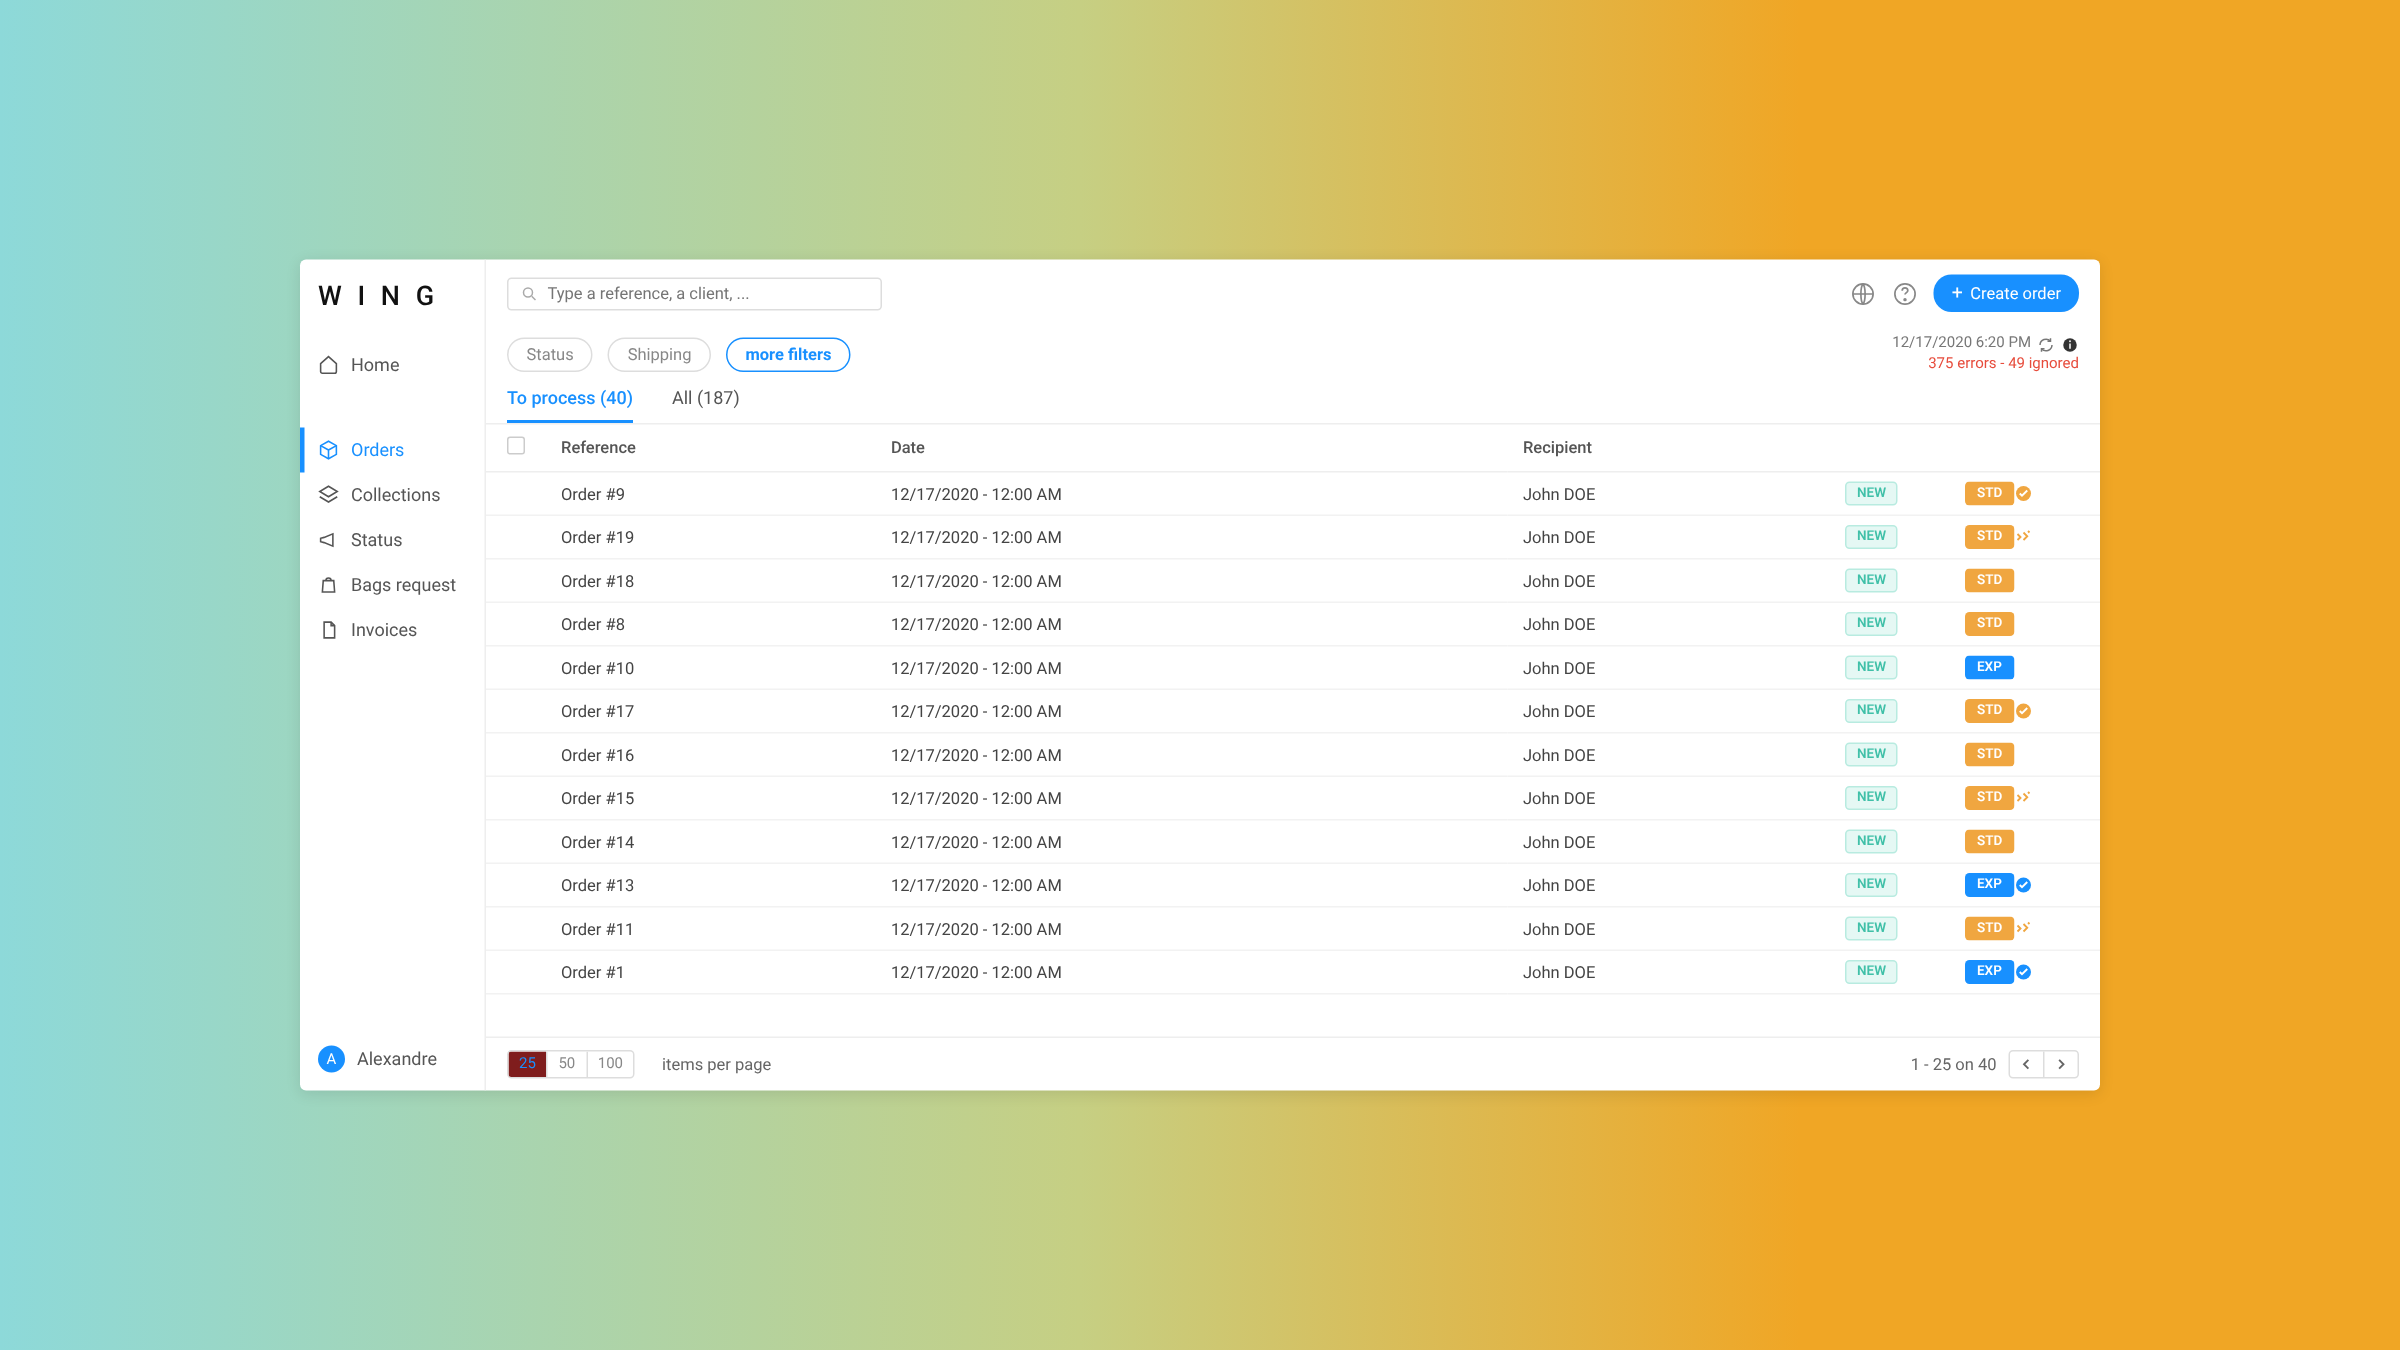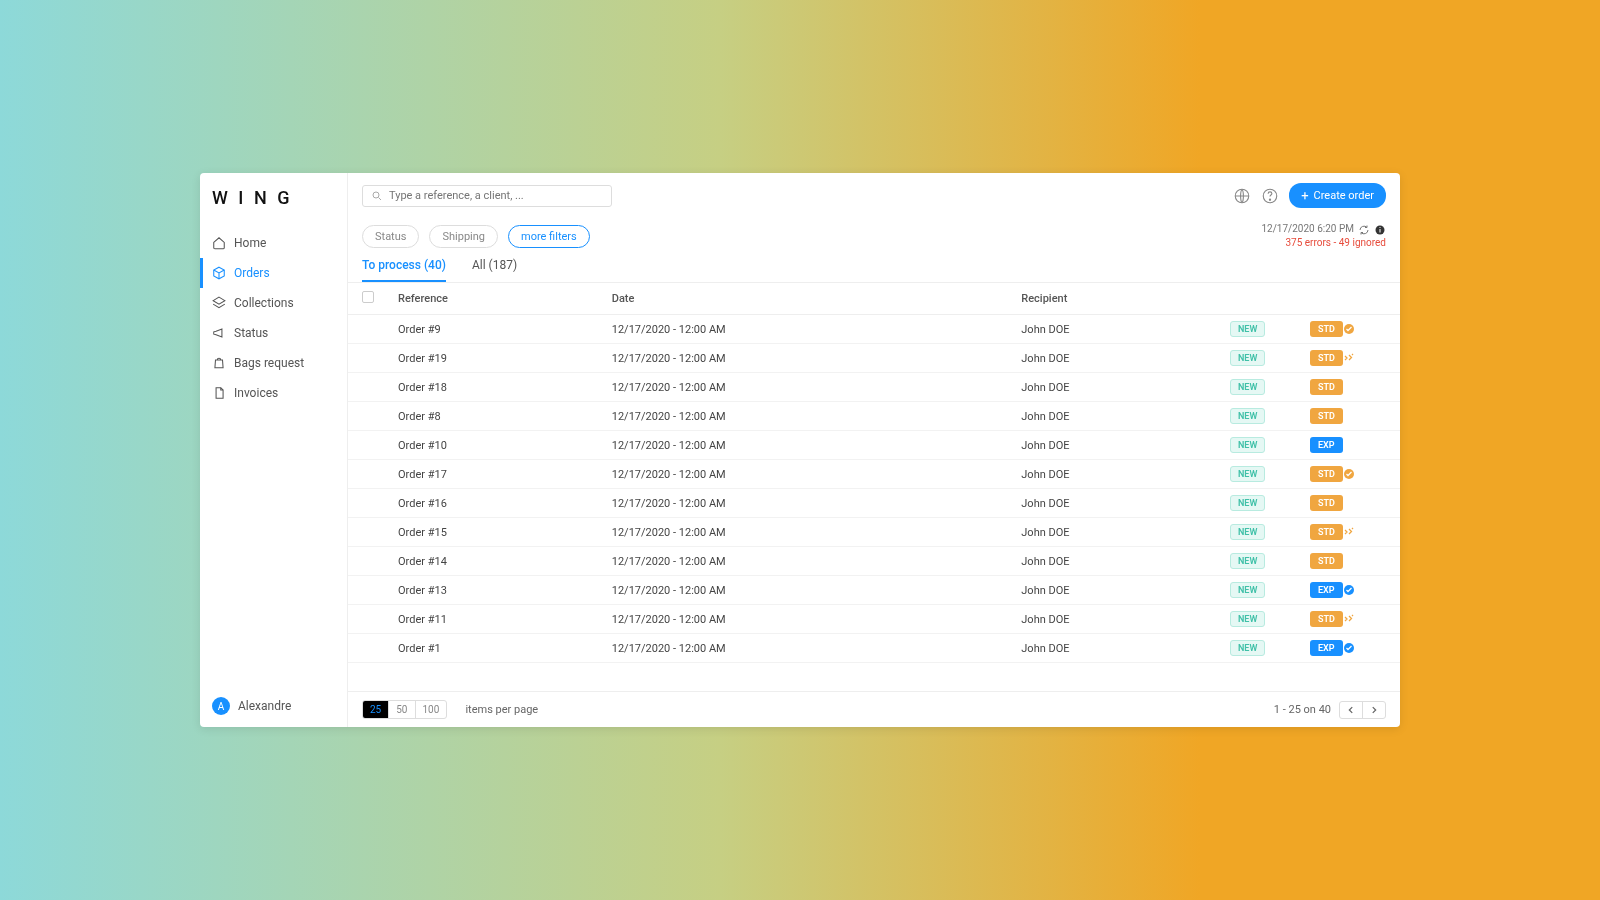--- a/index.html
+++ b/index.html
@@ -1,41 +1,41 @@
 <!DOCTYPE html>
 <html><head>
 <meta charset="utf-8">
 <style>
 * { margin:0; padding:0; box-sizing:border-box; font-family: -apple-system, BlinkMacSystemFont, "Segoe UI", Roboto, sans-serif; }
 body { width:1600px; height:900px; background: linear-gradient(90deg, #8dd9d9 0%, #c6cf83 45%, #f0a625 75%, #f0a625 100%); display:flex; align-items:center; justify-content:center; }
 .app { width:1200px; height:554px; background:#fff; border-radius:4px; display:flex; box-shadow:0 2px 10px rgba(0,0,0,0.1); overflow:hidden; }
 
 
-.sidebar { width:148px; flex-shrink:0; display:flex; flex-direction:column; border-right:1px solid #eee; }
+.sidebar { width:124px; flex-shrink:0; display:flex; flex-direction:column; border-right:1px solid #eee; }
 .logo { padding:14px 12px 8px 12px; font-size:18px; letter-spacing:3px; font-weight:500; color:#111; }
 .nav { flex:1; padding-top:12px; }
 .nav-item { display:flex; align-items:center; gap:8px; padding:8px 12px; font-size:12px; color:#555; cursor:pointer; }
-.nav-item.active { color:#1890ff; border-left:3px solid #1890ff; padding-left:9px; }
+.nav-item.active { color:#1890ff; border-left:3px solid #1890ff; padding-left:9px;margin-top:27px; }
 .nav-icon { width:14px; height:14px; display:inline-flex; }
 .sidebar-footer { display:flex; align-items:center; gap:8px; padding:12px; font-size:12px; color:#555; }
 .avatar { width:18px; height:18px; border-radius:50%; background:#1890ff; color:#fff; display:inline-flex; align-items:center; justify-content:center; font-size:10px; }
 
 
 .main { flex:1; display:flex; flex-direction:column; min-width:0; }
 .topbar { display:flex; align-items:center; padding:10px 14px; gap:10px; }
 .search { width:250px; height:22px; border:1px solid #ddd; border-radius:3px; display:flex; align-items:center; padding:0 8px; color:#aaa; font-size:11px; gap:6px; }
 .search input { border:none; outline:none; flex:1; font-size:11px; background:transparent; }
 .topbar-right { margin-left:auto; display:flex; align-items:center; gap:10px; }
 .icon-btn { width:18px; height:18px; color:#888; cursor:pointer; display:inline-flex; align-items:center; justify-content:center; }
 .btn-primary { background:#1890ff; color:#fff; border:none; border-radius:12px; padding:6px 12px; font-size:11px; display:inline-flex; align-items:center; gap:5px; cursor:pointer; }
 
 
 .filter-row { display:flex; align-items:center; padding:4px 14px 0 14px; gap:10px; }
 .chip { border:1px solid #ddd; border-radius:14px; padding:4px 12px; font-size:11px; color:#888; cursor:pointer; }
-.chip.blue { border-color:#1890ff; color:#1890ff; }
+.chip.blue { border-color:#1890ff; color:#1890ff;font-weight:bold; }
 .filter-right { margin-left:auto; text-align:right; font-size:10px; color:#777; line-height:1.4; }
 .filter-right .errors { color:#e74c3c; }
 .filter-right .sync { display:inline-flex; gap:4px; align-items:flex-end; }
 
 
 .tabs { display:flex; gap:26px; padding:8px 14px 0 14px; font-size:12px; }
 .tab { padding-bottom:8px; color:#555; cursor:pointer; }
 .tab.active { color:#1890ff; border-bottom:2px solid #1890ff; font-weight:500; }
 
 
@@ -50,21 +50,21 @@
 .pill.std { background:#f0a640; color:#fff; }
 .pill.exp { background:#1890ff; color:#fff; }
 .row-icons { display:inline-flex; gap:0; align-items:center; }
 .mini-ico { width:12px; height:12px; display:inline-flex; }
 .checkbox { width:12px; height:12px; border:1px solid #ccc; border-radius:2px; display:inline-block; }
 
 
 .footer { display:flex; align-items:center; padding:8px 14px; border-top:1px solid #eee; font-size:11px; color:#666; }
 .seg { border:1px solid #ddd; border-radius:3px; display:inline-flex; overflow:hidden; }
 .seg span { padding:3px 7px; font-size:10px; color:#888; cursor:pointer; }
-.seg span.on { background:#000000; color:#1890ff; }
+.seg span.on { background:#7f1d1d; color:#1890ff; }
 .seg span + span { border-left:1px solid #ddd; }
 .footer-right { margin-left:auto; display:flex; align-items:center; gap:8px; }
 .pager { display:inline-flex; border:1px solid #ddd; border-radius:3px; }
 .pager span { padding:2px 6px; cursor:pointer; font-size:10px; }
 .pager span + span { border-left:1px solid #ddd; }
 
 svg { width:100%; height:100%; }
 </style>
 </head>
 <body>

